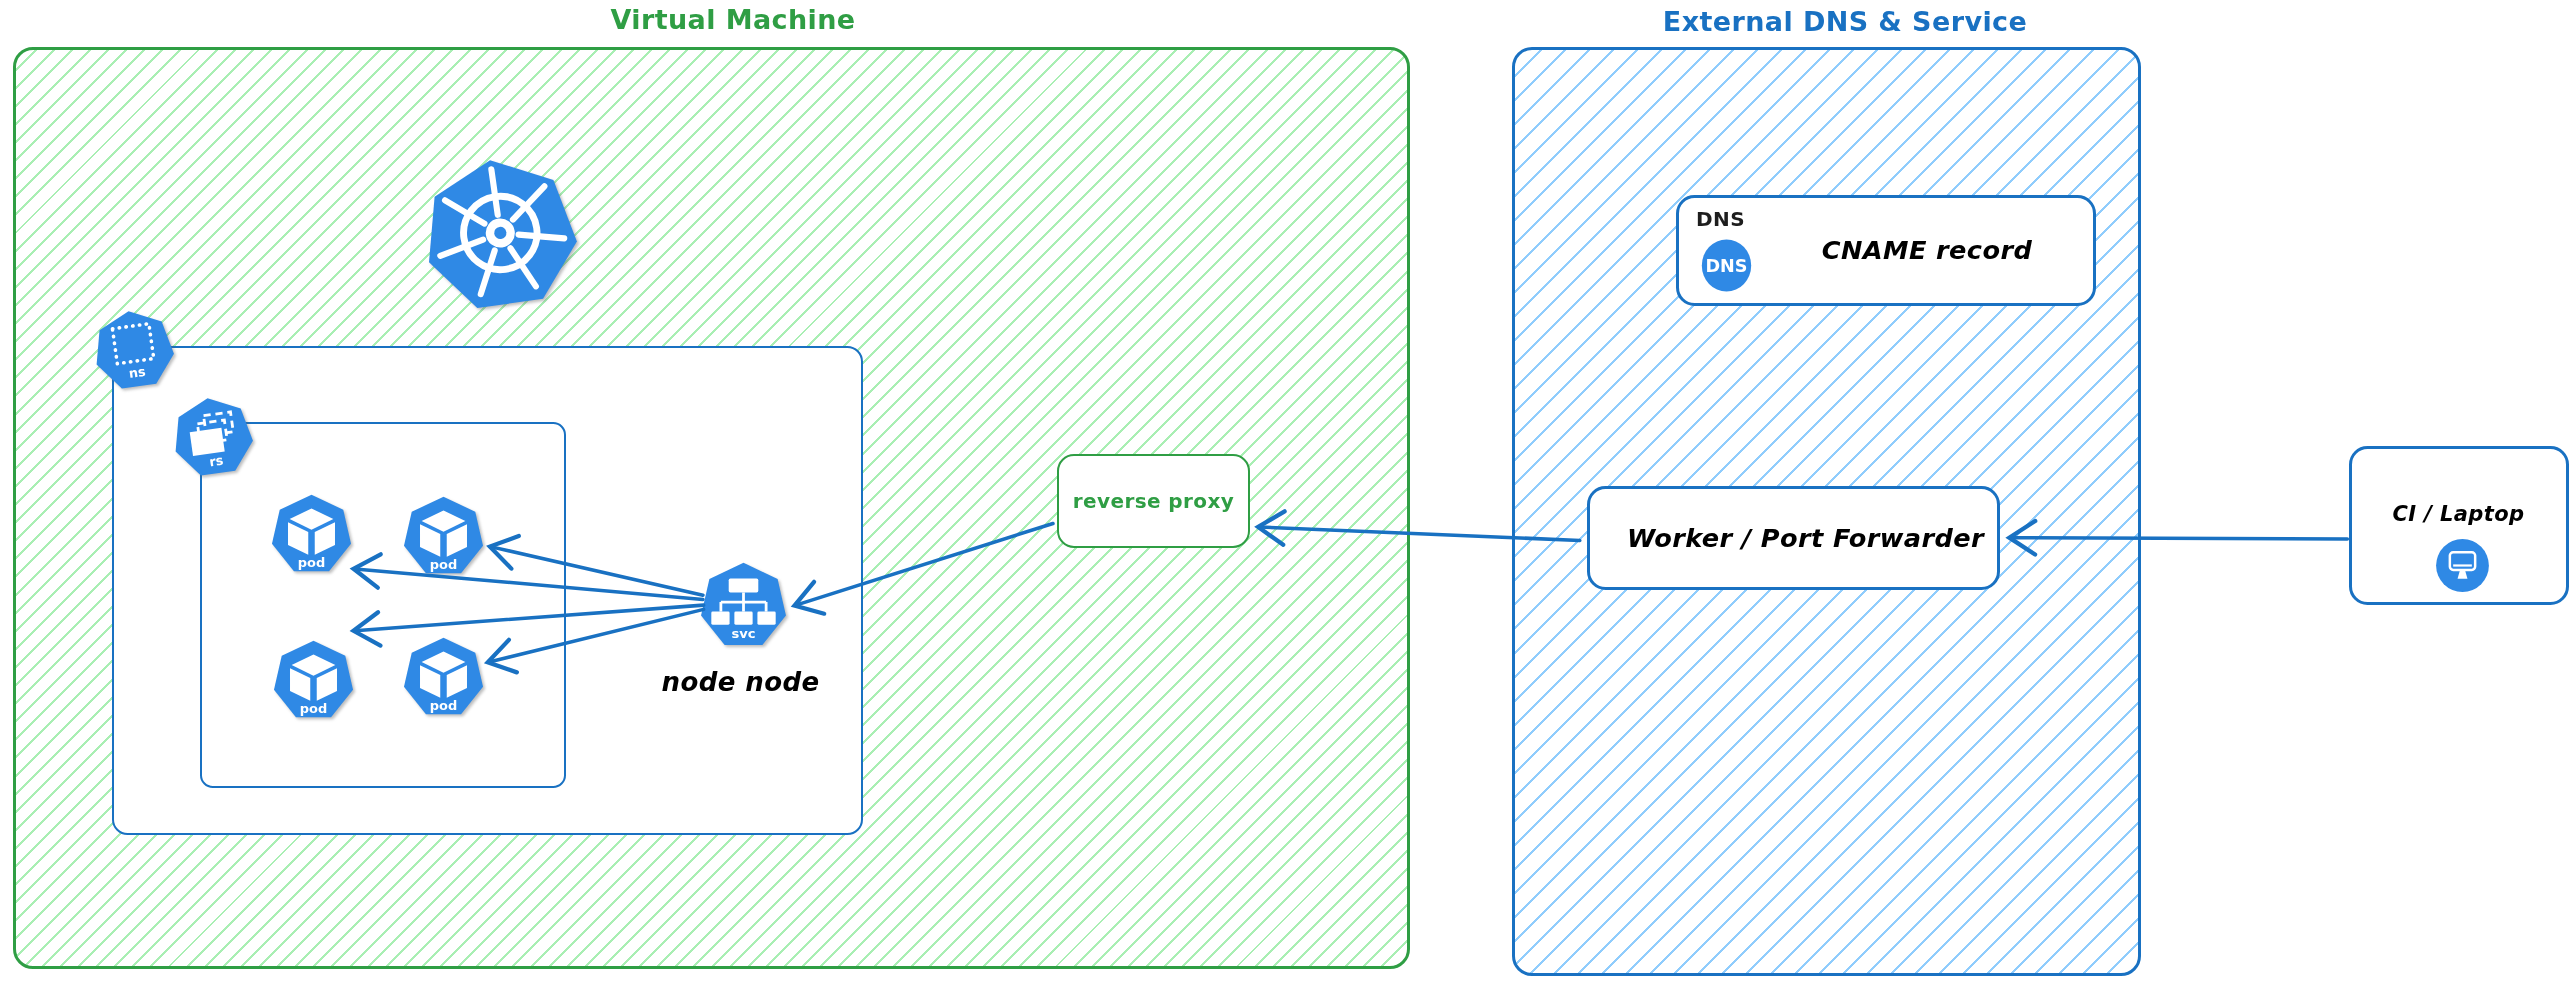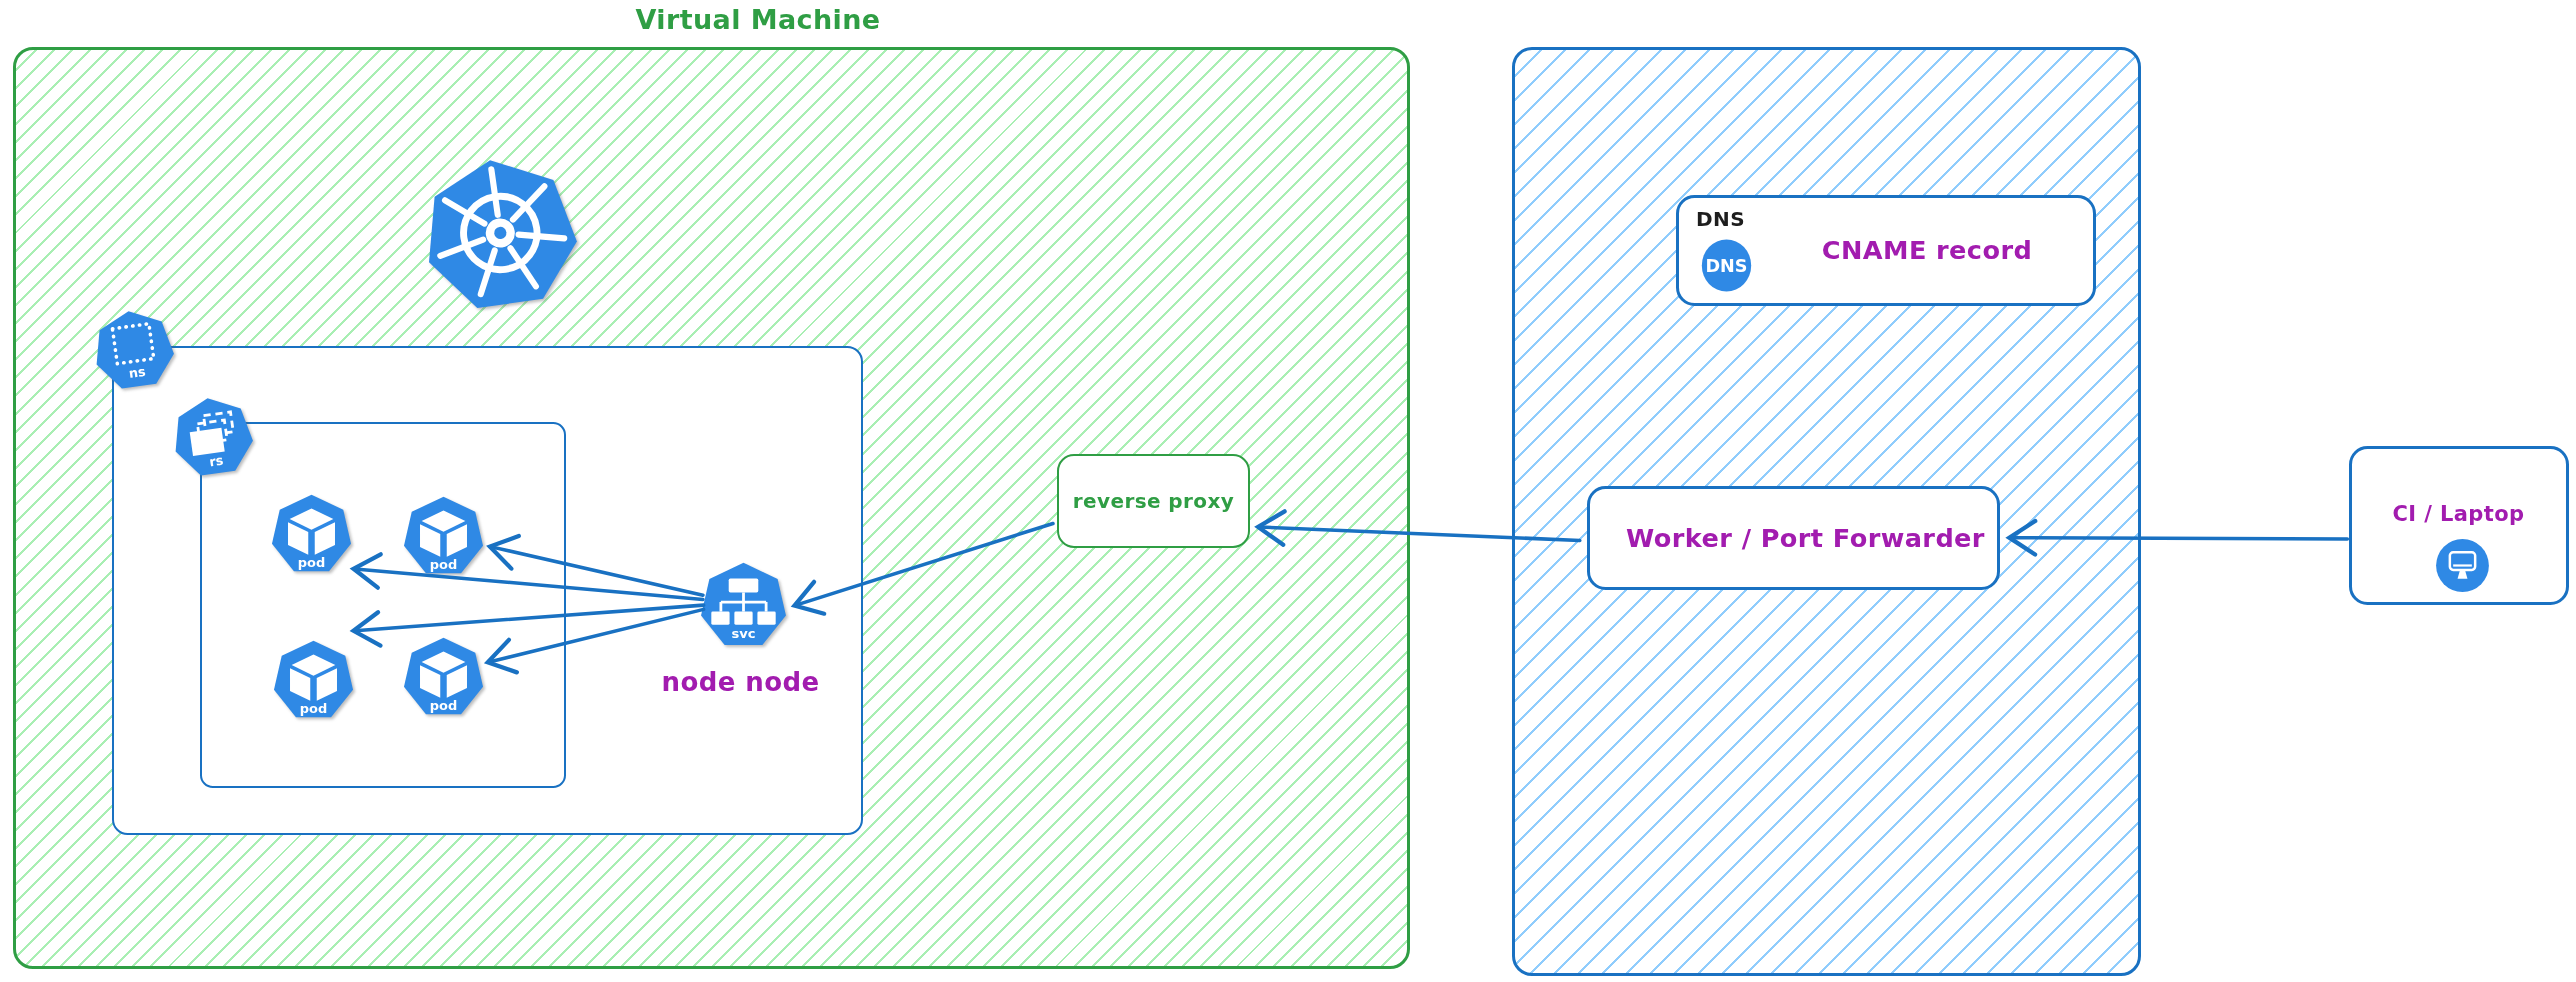--- a/index.html
+++ b/index.html
@@ -19,36 +19,36 @@
   .title-blue{color:#1971c2;}
 
   
   .node-white-blue{background:#ffffff;border:3.6px solid #1971c2;border-radius:18.5px;}
   .node-white-green{background:#ffffff;border:3.6px solid #2f9e44;border-radius:17px;}
   .inner-blue{background:#ffffff;border:2.8px solid #1971c2;border-radius:15.6px;}
   .inner-blue-thin{background:#ffffff;border:2.1px solid #1971c2;border-radius:12.8px;}
 
   .node-label{display:flex;align-items:center;justify-content:center;text-align:center;
     font-weight:bold;white-space:nowrap;}
-  .blue-text{color:#a21caf;}
+  .blue-text{color:#000000;font-style:italic;}
   .green-text{color:#2f9e44;}
   .black-text{color:#1e1e1e;}
 
   .icon{filter:drop-shadow(2.1px 2.8px 1.4px rgba(90,90,90,.40));}
   .icon text{font-family:"DejaVu Sans",sans-serif;font-weight:bold;fill:#ffffff;}
 
   svg{display:block;}
   #arrows{pointer-events:none;}
 </style>
 </head>
 <body>
 
 <div id="canvas">
 
-  <div class="abs hand title title-green" style="left:758px;top:4.3px;">Virtual Machine</div>
+  <div class="abs hand title title-green" style="left:733px;top:4.3px;">Virtual Machine</div>
   <div class="abs group-green" style="left:12.8px;top:47px;width:1397px;height:922px;"></div>
 
   <svg class="abs icon" style="left:424px;top:158px;" width="153" height="153" viewBox="0 0 100 100">
     <g transform="rotate(-8 50 50)">
       <path d="M50,1 L89.2,19.5 L98.8,61.5 L71.7,95.5 L28.3,95.5 L1.2,61.5 L10.8,19.5 Z" fill="#2f89e5"></path>
       <circle cx="50" cy="49" r="24" fill="none" stroke="#ffffff" stroke-width="4.5"></circle>
       <g stroke="#ffffff" stroke-width="4" stroke-linecap="round">
         <line x1="50" y1="37" x2="50" y2="7"></line>
         <line x1="40.6" y1="41.5" x2="17.2" y2="22.8"></line>
         <line x1="38.3" y1="51.7" x2="9.1" y2="58.3"></line>
@@ -128,20 +128,21 @@
     <rect x="66" y="57" width="21" height="15" rx="1.5" fill="#ffffff"></rect>
     <text x="50" y="87" font-size="15" text-anchor="middle">svc</text>
   </svg>
 
   <div class="abs hand node-label blue-text" style="left:648px;top:665px;width:185px;height:34px;font-size:26px;">node node</div>
 
   <div class="abs node-white-green node-label hand green-text" style="left:1057px;top:454px;width:193px;height:94px;font-size:20px;border-width:2.8px;">
     <span>reverse proxy</span>
   </div>
 
+  <div class="abs hand title title-blue" style="left:1845px;top:5.7px;">External DNS &amp; Service</div>
   <div class="abs group-blue" style="left:1512px;top:47px;width:629px;height:929px;"></div>
 
   <div class="abs node-white-blue" style="left:1676px;top:195px;width:420px;height:111px;">
     <div class="abs hand black-text" style="left:17px;top:8.5px;font-size:20px;font-weight:bold;">DNS</div>
     <svg class="abs" style="left:21px;top:40px;" width="53" height="55" viewBox="0 0 74 78">
       <ellipse cx="37" cy="39" rx="35" ry="37" fill="#2f89e5"></ellipse>
       <text x="37" y="48" font-size="25" font-weight="bold" text-anchor="middle" fill="#ffffff" font-family="DejaVu Sans, sans-serif">DNS</text>
     </svg>
     <div class="abs hand node-label blue-text" style="left:99px;top:0;width:298px;height:104px;font-size:25.6px;">CNAME record</div>
   </div>

